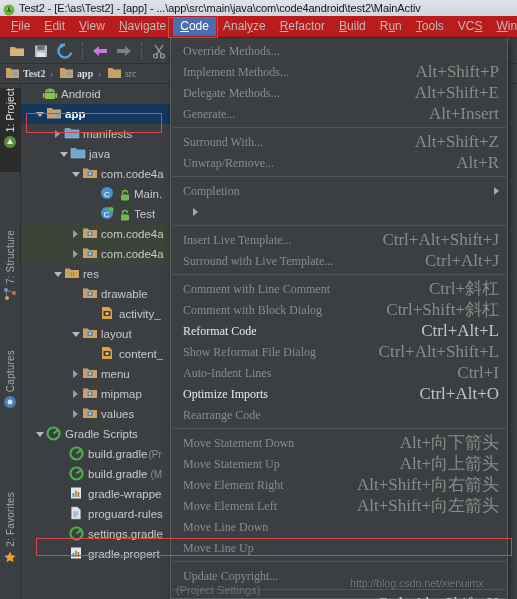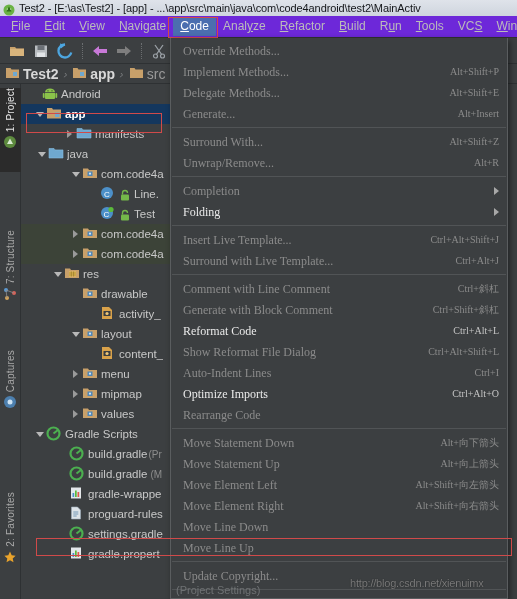--- a/index.html
+++ b/index.html
@@ -28,21 +28,21 @@
     position: relative;
   }
   .title-text {
     font-size: 11px; color: #14161a; white-space: nowrap;
     letter-spacing: -0.1px;
   }
 
   
   .menubar {
     position: absolute; left: 0; top: 16px; width: 517px; height: 22px;
-    background: #6d28d9;
+    background: #b91c1c;
     display: flex; align-items: center;
     padding-left: 4px;
     border-bottom: 1px solid #323232;
   }
   .menu-item {
     font-size: 12px; color: #bbbbbb;
     padding: 2px 7px 3px 7px;
     white-space: nowrap; position: relative;
     line-height: 14px;
   }
@@ -75,22 +75,23 @@
 
   
   .breadcrumb {
     position: absolute; left: 0; top: 64px; width: 517px; height: 20px;
     background: #3c3f41;
     display: flex; align-items: center; padding-left: 5px;
     border-bottom: 1px solid #2e3133;
   }
   .crumb { display: flex; align-items: center; gap: 3px; }
   .crumb-label {
-    font-size: 14px; color: #d8d8d8; font-weight: bold;
+    font-size: 10px; color: #d8d8d8; font-weight: bold;
     white-space: nowrap;
+    font-family: Liberation Serif, serif;
   }
   .crumb-label.dim { color: #9a9a9a; font-weight: normal; }
   .crumb-sep {
     font-size: 11px; color: #777a7c; margin: 0 5px;
     transform: skewX(-14deg);
   }
 
   
   .leftstrip {
     position: absolute; left: 0; top: 84px; width: 21px; height: 515px;
@@ -184,21 +185,21 @@
     display: flex; align-items: center; height: 21px;
     padding: 0 8px 0 12px; position: relative; font-family: Liberation Serif, serif;
   }
   .mlabel {
     font-size: 12px; color: #8b8b8b; white-space: nowrap;
     flex: 1 1 auto; line-height: 14px;
   }
   .mrow.enabled .mlabel { color: #d6d6d6; }
   .mrow.bold .mlabel { color: #eaeaea; }
   .mshort {
-    font-size: 10px; color: #8b8b8b; white-space: nowrap;
+    font-size: 17px; color: #8b8b8b; white-space: nowrap;
     margin-left: 14px;
   }
   .mrow.enabled .mshort { color: #c4c4c4; }
   .msep {
     height: 1px; background: #515456; margin: 3px 1px 3px 1px;
   }
   .marrow {
     width: 0; height: 0; margin-left: 10px;
     border-left: 5px solid #a8a8a8;
     border-top: 4px solid transparent;
@@ -395,33 +396,33 @@
         </span>
       <span class="ico">
         <svg width="16" height="14" viewBox="0 0 16 14">
           <path d="M1 2h5l1 1.5H15V12.5H1z" fill="#c8a06a"></path>
           <rect x="9" y="6.5" width="4.5" height="4.5" fill="#6fa8cf"></rect>
         </svg>
       </span>
       <span class="row-label b">app</span>
     </div>
 
-    <div class="row" style="padding-left:42px">
+    <div class="row" style="padding-left:30px">
       <span class="twisty tw-right">
           <i></i>
         </span>
       <span class="ico">
         <svg width="16" height="14" viewBox="0 0 16 14">
             <path d="M1 2.5h5l1 1.4H15V12H1z" fill="#6fa8cf" stroke="#87bde0" stroke-width="0.6"></path>
           </svg>
       </span>
       <span class="row-label">manifests</span>
     </div>
 
-    <div class="row" style="padding-left:14px">
+    <div class="row" style="padding-left:36px">
       <span class="twisty tw-down">
           <i></i>
         </span>
       <span class="ico">
         <svg width="16" height="14" viewBox="0 0 16 14">
             <path d="M1 2.5h5l1 1.4H15V12H1z" fill="#6fa8cf" stroke="#87bde0" stroke-width="0.6"></path>
           </svg>
       </span>
       <span class="row-label">java</span>
     </div>
@@ -447,21 +448,21 @@
           <circle cx="7" cy="7" r="6" fill="#4c90c9"></circle>
           <text x="7" y="10.5" font-size="8" fill="#ffffff" text-anchor="middle" font-family="Liberation Sans">C</text>
         </svg>
       </span>
       <span style="width:13px;height:13px;margin-right:2px">
         <svg width="12" height="13" viewBox="0 0 12 13">
           <path d="M3.5 5.5 V4 a2.5 2.5 0 0 1 5 0" stroke="#74b84a" stroke-width="1.3" fill="none"></path>
           <rect x="2" y="5.5" width="8" height="6" rx="1" fill="#74b84a"></rect>
         </svg>
       </span>
-      <span class="row-label">Line.</span>
+      <span class="row-label">Main.</span>
     </div>
 
     <div class="row" style="padding-left:66px">
       <span class="twisty"></span>
       <span class="ico">
         <svg width="14" height="14" viewBox="0 0 14 14">
           <circle cx="7" cy="7" r="6" fill="#4c90c9"></circle>
           <text x="6.5" y="10.5" font-size="8" fill="#ffffff" text-anchor="middle" font-family="Liberation Sans">C</text>
           <circle cx="11" cy="3.5" r="2.6" fill="#5bbb3b"></circle>
         </svg>
@@ -721,21 +722,20 @@
       <span class="mshort">Alt+R</span>
     </div>
 
     <div class="msep"></div>
 
     <div class="mrow">
       <span class="mlabel">Completion</span>
       <span class="marrow"></span>
     </div>
     <div class="mrow bold">
-      <span class="mlabel">Folding</span>
       <span class="marrow"></span>
     </div>
 
     <div class="msep"></div>
 
     <div class="mrow">
       <span class="mlabel">Insert Live Template...</span>
       <span class="mshort">Ctrl+Alt+Shift+J</span>
     </div>
     <div class="mrow">
@@ -743,21 +743,21 @@
       <span class="mshort">Ctrl+Alt+J</span>
     </div>
 
     <div class="msep"></div>
 
     <div class="mrow">
       <span class="mlabel">Comment with Line Comment</span>
       <span class="mshort">Ctrl+斜杠</span>
     </div>
     <div class="mrow">
-      <span class="mlabel">Generate with Block Comment</span>
+      <span class="mlabel">Comment with Block Dialog</span>
       <span class="mshort">Ctrl+Shift+斜杠</span>
     </div>
     <div class="mrow enabled bold">
       <span class="mlabel">Reformat Code</span>
       <span class="mshort">Ctrl+Alt+L</span>
     </div>
     <div class="mrow">
       <span class="mlabel">Show Reformat File Dialog</span>
       <span class="mshort">Ctrl+Alt+Shift+L</span>
     </div>
@@ -778,26 +778,26 @@
 
     <div class="mrow">
       <span class="mlabel">Move Statement Down</span>
       <span class="mshort">Alt+向下箭头</span>
     </div>
     <div class="mrow">
       <span class="mlabel">Move Statement Up</span>
       <span class="mshort">Alt+向上箭头</span>
     </div>
     <div class="mrow">
+      <span class="mlabel">Move Element Right</span>
+      <span class="mshort">Alt+Shift+向右箭头</span>
+    </div>
+    <div class="mrow">
       <span class="mlabel">Move Element Left</span>
       <span class="mshort">Alt+Shift+向左箭头</span>
-    </div>
-    <div class="mrow">
-      <span class="mlabel">Move Element Right</span>
-      <span class="mshort">Alt+Shift+向右箭头</span>
     </div>
     <div class="mrow">
       <span class="mlabel">Move Line Down</span>
       <span class="mshort"></span>
     </div>
     <div class="mrow">
       <span class="mlabel">Move Line Up</span>
       <span class="mshort"></span>
     </div>
 

